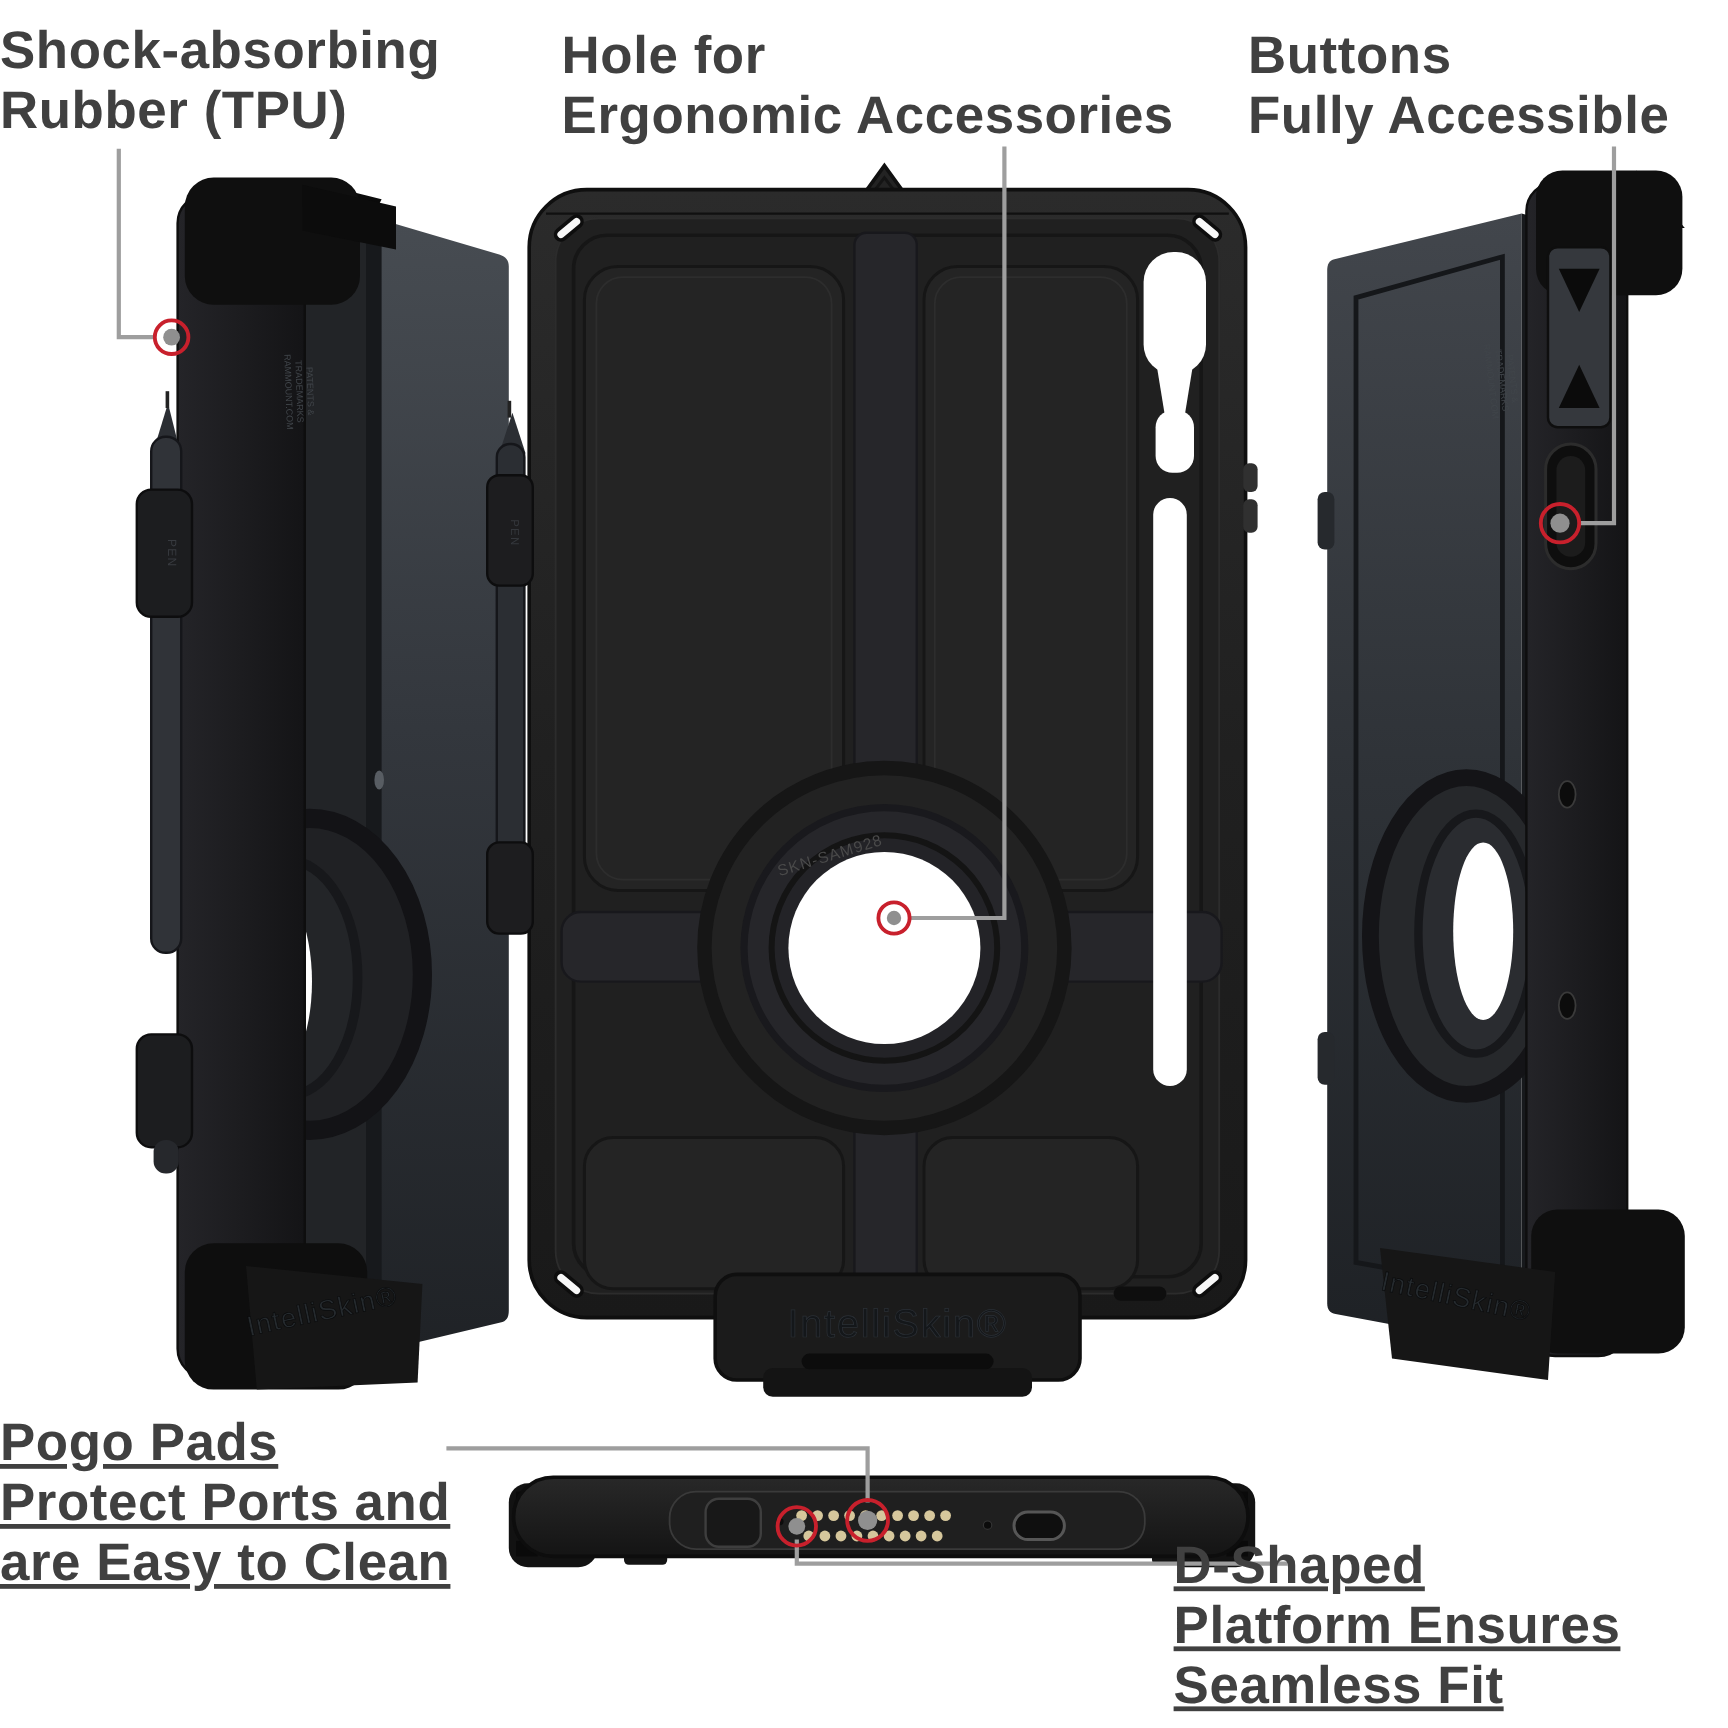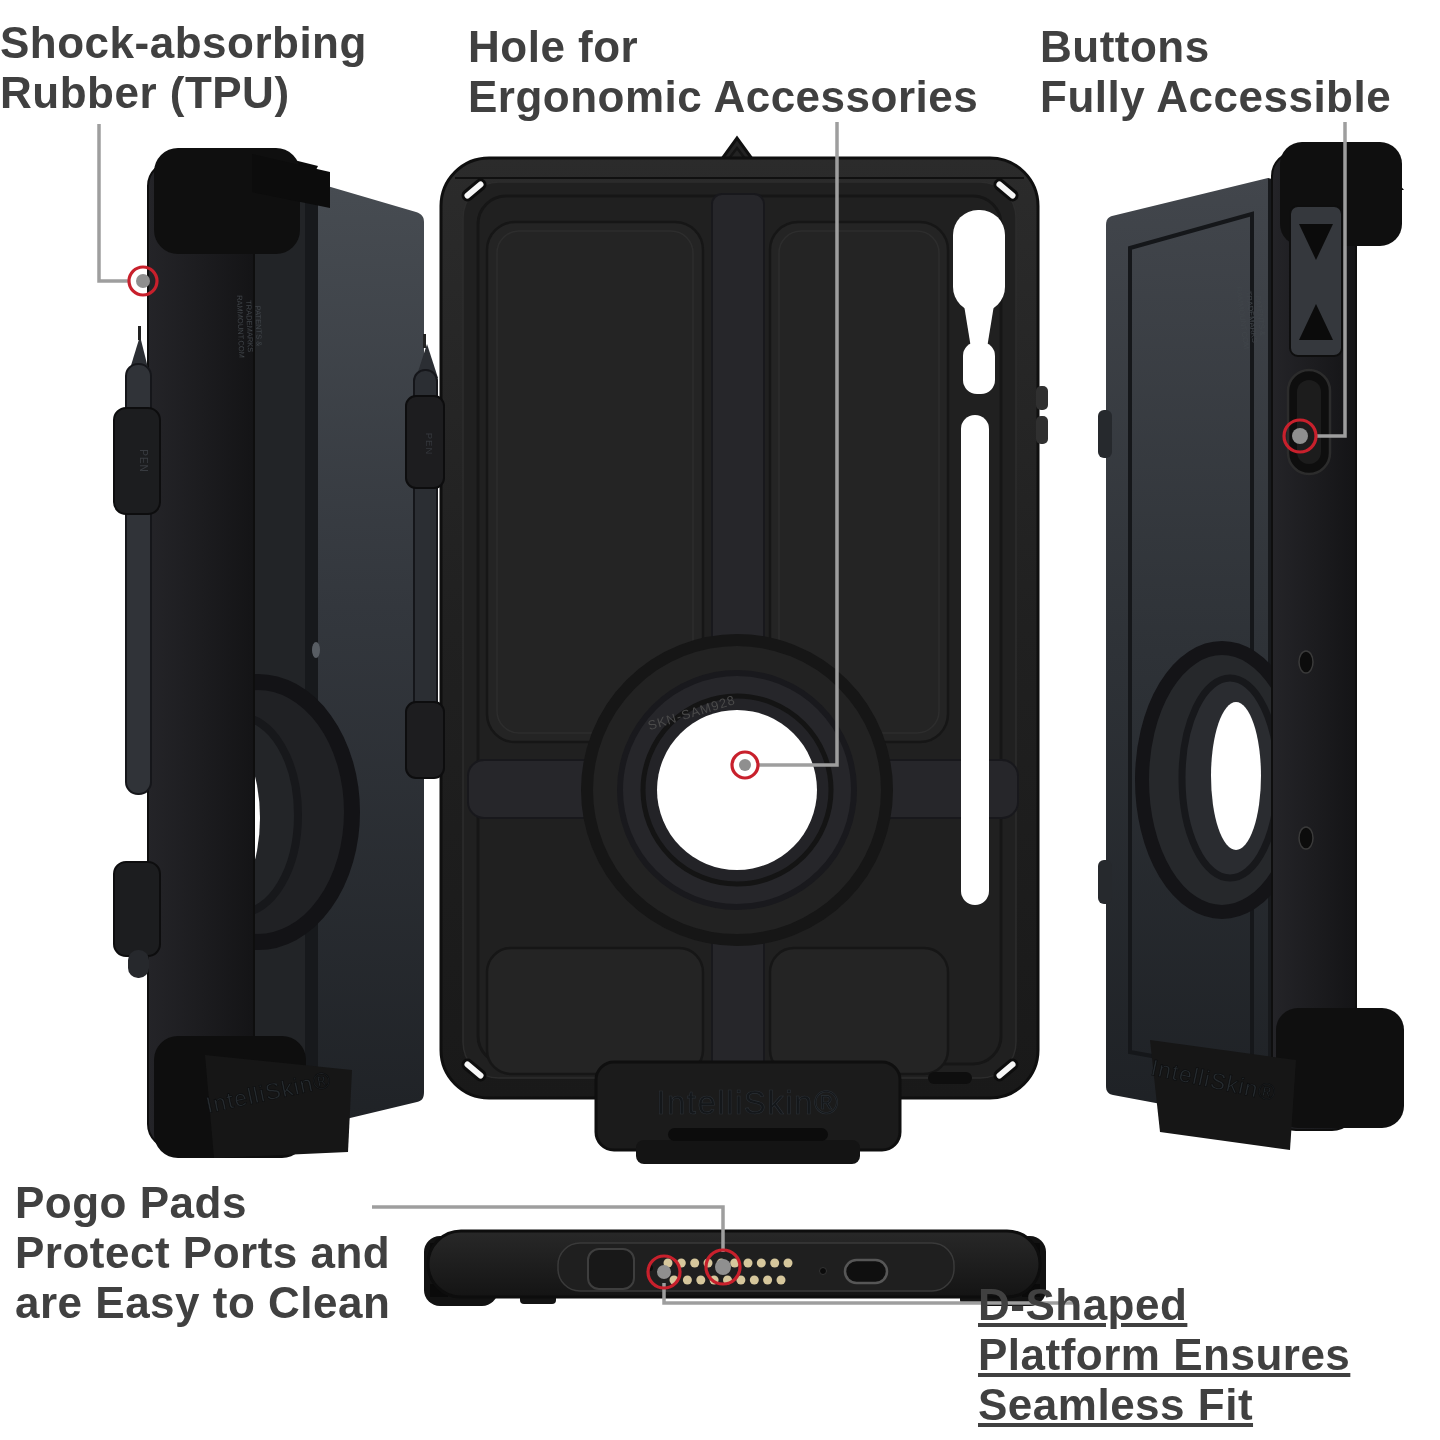--- a/index.html
+++ b/index.html
@@ -10,21 +10,21 @@
   .scene{position:absolute;left:0;top:0;width:1440px;height:1440px;}
   .callout-label{
     position:absolute;
     font-weight:bold;font-size:44px;line-height:50px;
     color:#404040;text-align:left;white-space:pre-line;
     letter-spacing:0.5px;
   }
   .lbl-shock{left:0px;top:18px;width:400px;}
   .lbl-hole{left:468px;top:22px;width:520px;}
   .lbl-buttons{left:1040px;top:22px;width:380px;}
-  .lbl-pogo{left:15px;top:1178px;width:415px;}
+  .lbl-pogo{left:0;top:1178px;width:415px;text-decoration:underline;}
   .lbl-dshaped{left:978px;top:1280px;width:420px;text-decoration:underline;}
 </style>
 </head>
 <body>
 
 <div class="stage">
 
   <svg class="scene" viewBox="0 0 1440 1440">
     <defs>
       <linearGradient id="gSlabL" x1="0" y1="0" x2="0" y2="1">

